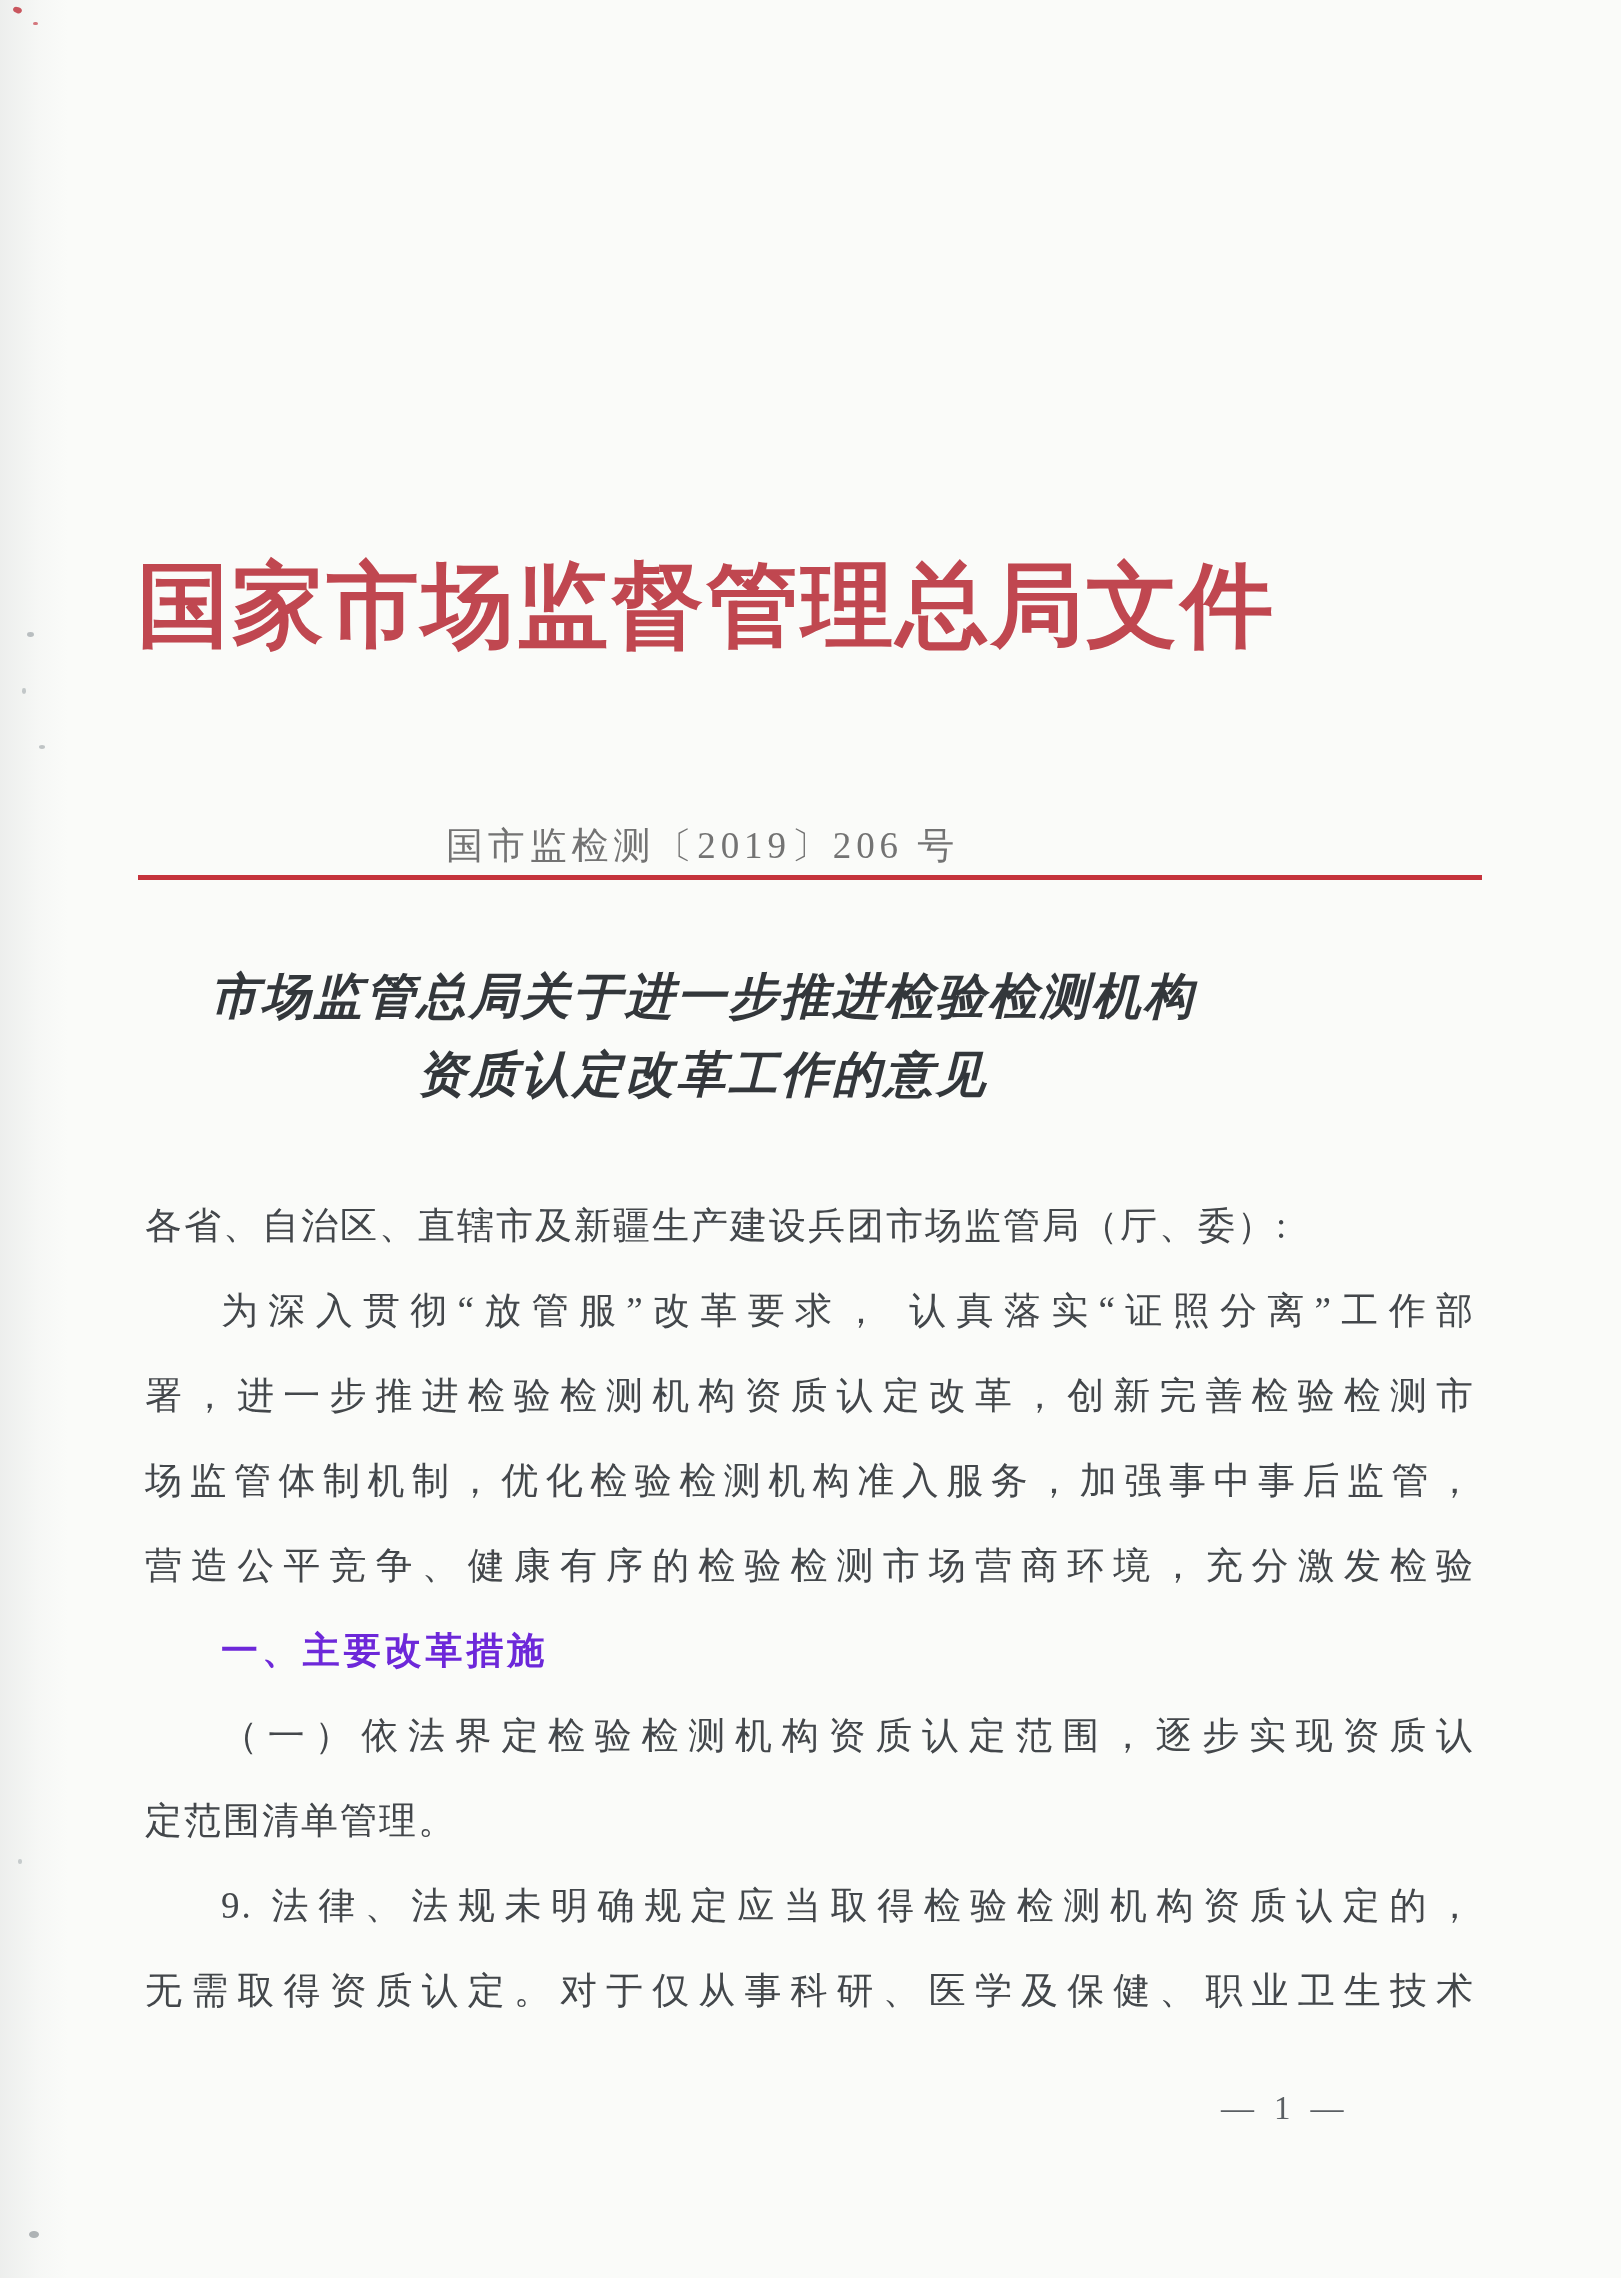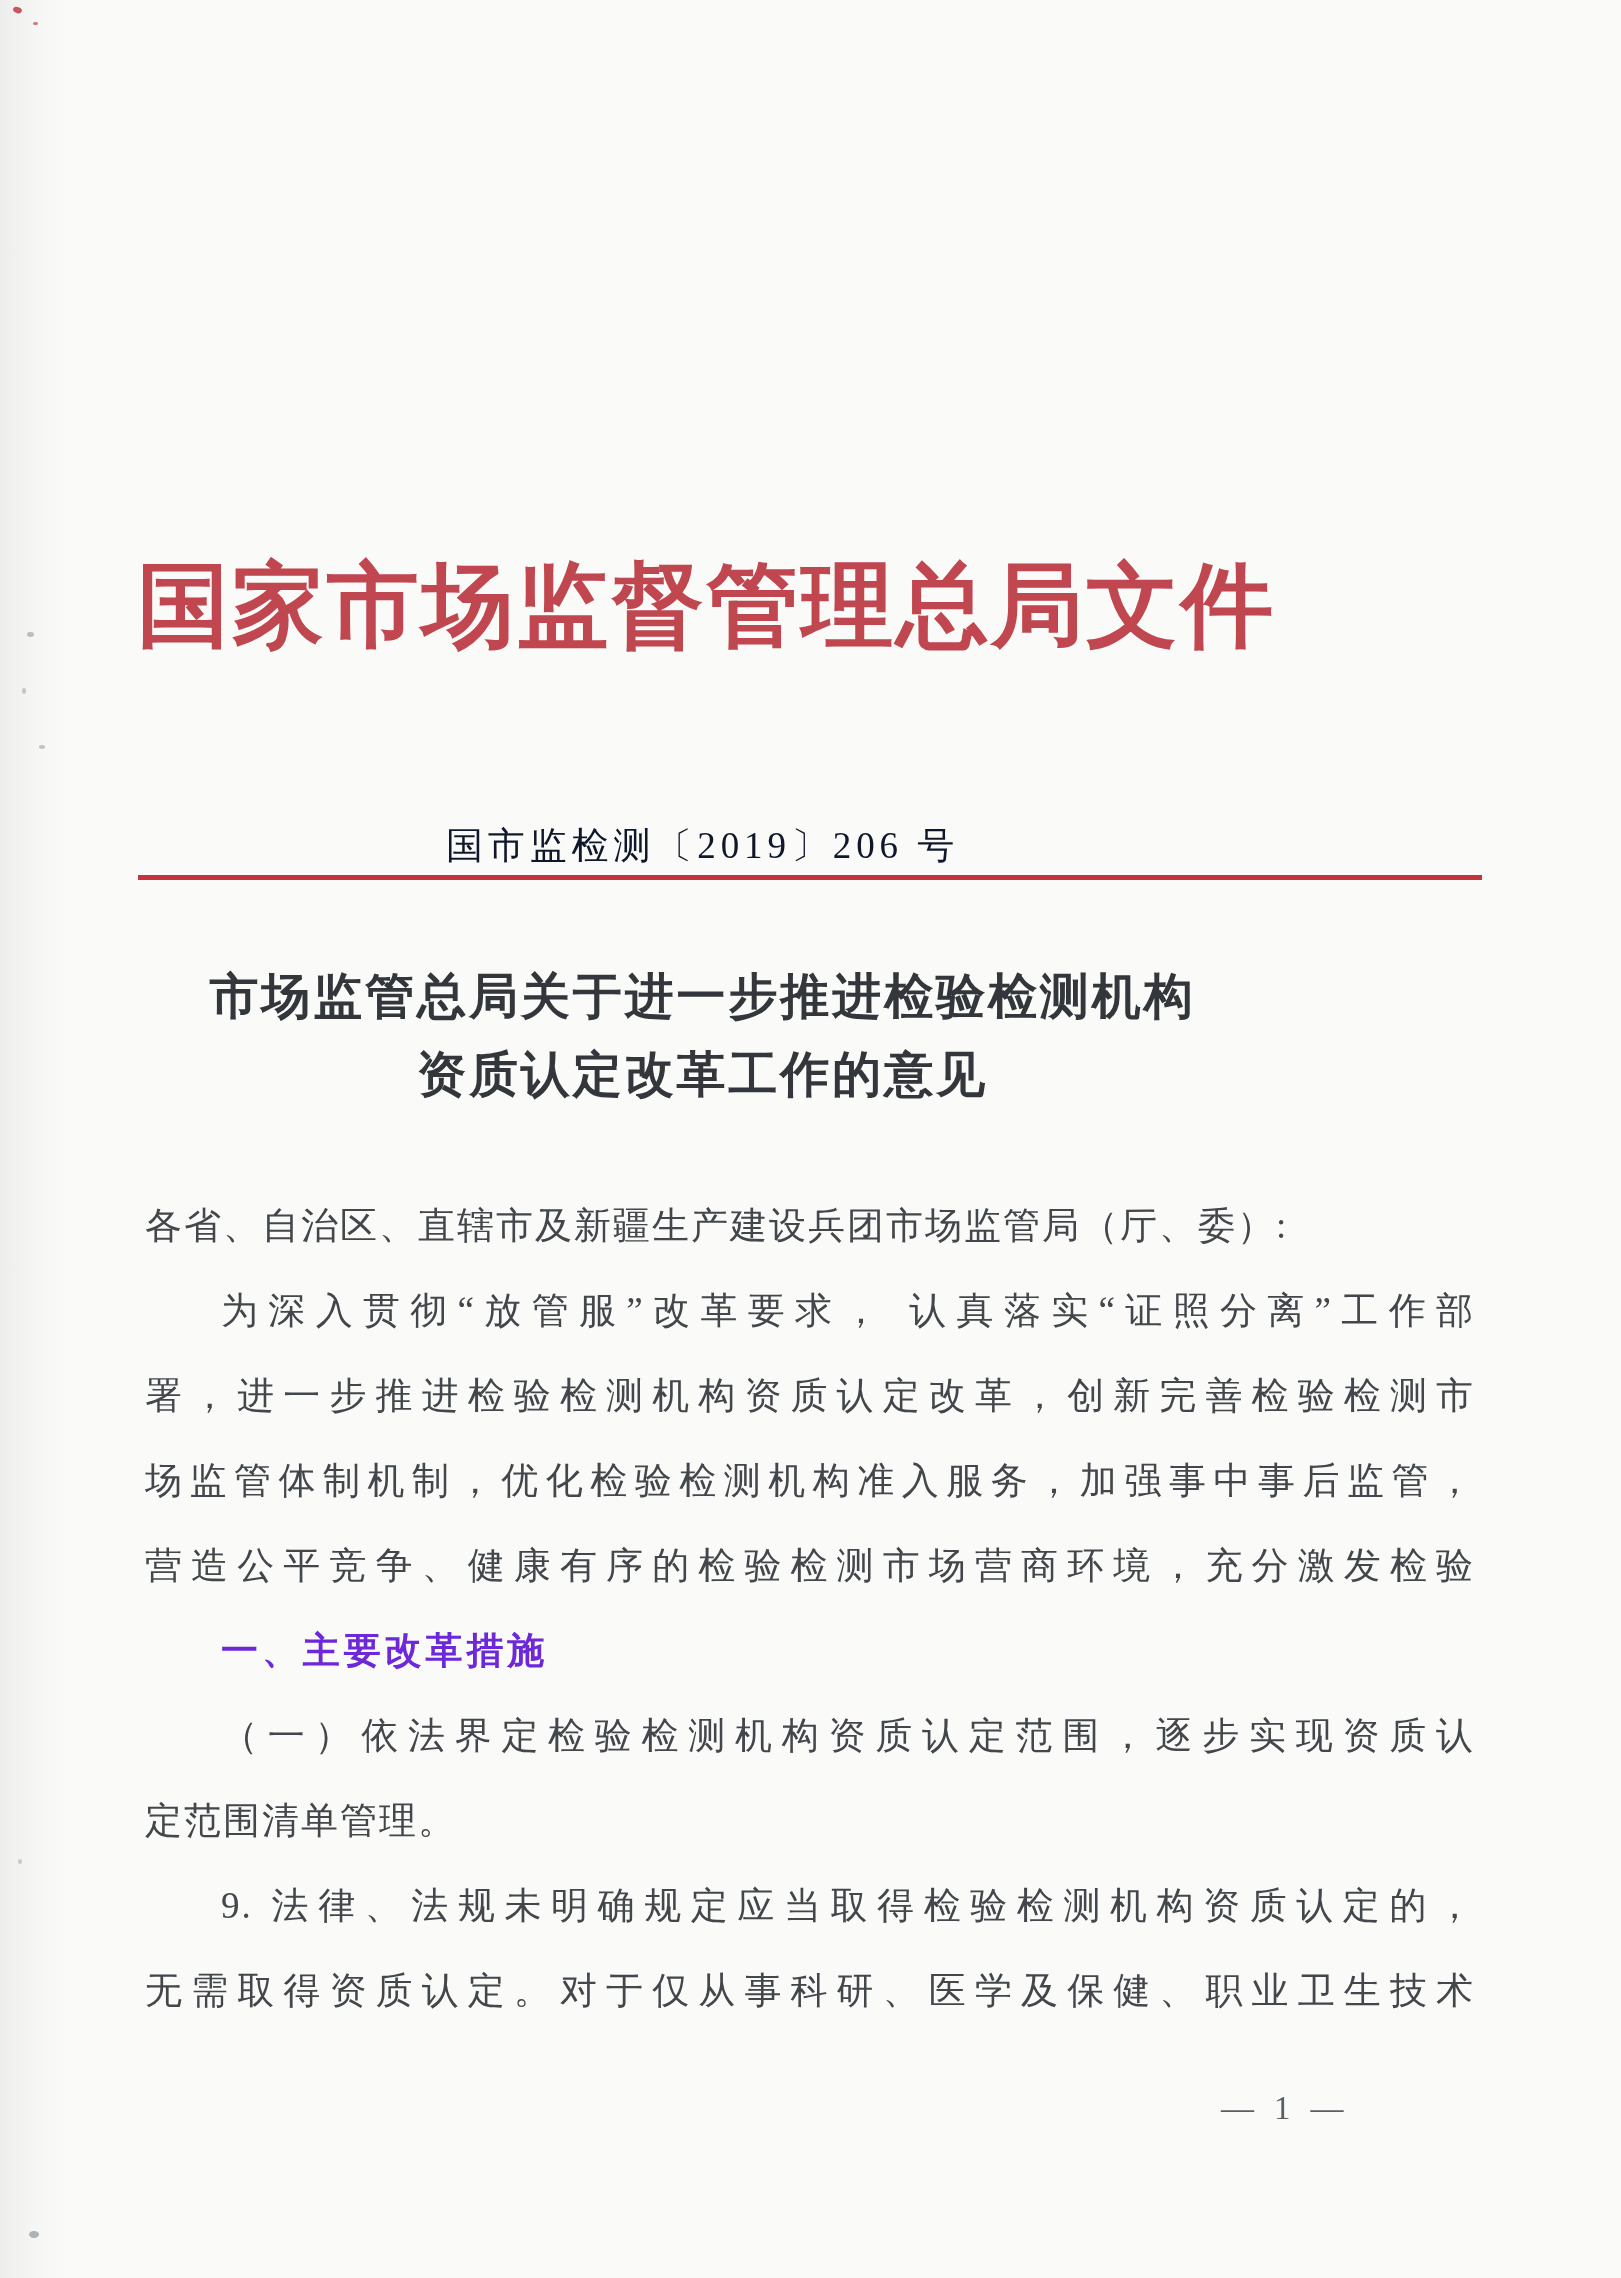--- a/index.html
+++ b/index.html
@@ -29,32 +29,32 @@
   .speck.g5{top:1859px;left:17.6px;width:4.9px;height:4.9px;background:#c6cbcc;}
 
   .red-title{
     position:absolute;top:544px;left:137px;width:1131px;
     margin:0;text-align:center;white-space:nowrap;
     font-size:92px;font-weight:bold;letter-spacing:2.9px;
     color:#c04750;
   }
   .doc-number{
     position:absolute;top:821px;left:137px;width:1131px;
-    text-align:center;font-size:37px;letter-spacing:4.9px;color:#0f172a;
+    text-align:center;font-size:37px;letter-spacing:4.9px;color:#737373;
   }
   .red-rule{
     position:absolute;top:875px;left:138px;width:1344px;height:4.9px;
     background:#c5333c;
   }
   .doc-title{
     position:absolute;top:958px;left:137px;width:1131px;margin:0;
     text-align:center;font-size:49px;font-weight:bold;
     line-height:78px;letter-spacing:2.9px;color:#33373b;
   }
-  .doc-title .tline{display:block;}
+  .doc-title .tline{display:block;font-style:italic;}
 
   .doc-body{
     position:absolute;top:1180px;left:139px;width:1342px;
     font-size:37px;color:#43474b;
   }
   .bline{
     margin:6px;height:79px;line-height:79px;
     letter-spacing:2px;white-space:nowrap;
   }
   .bline.stretch{

